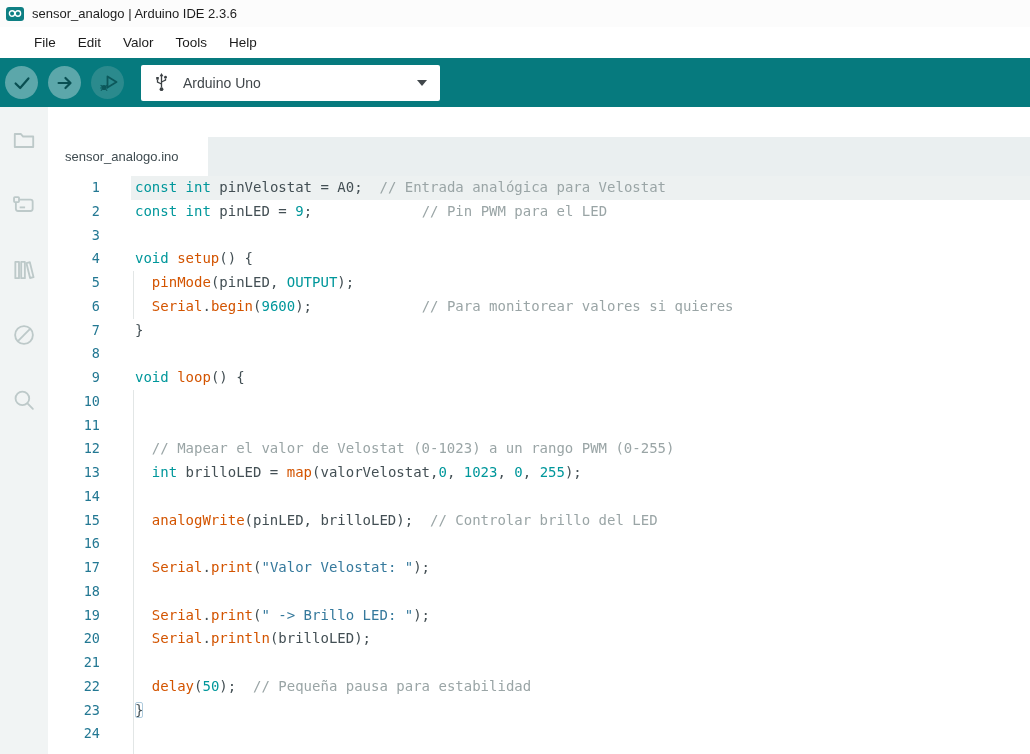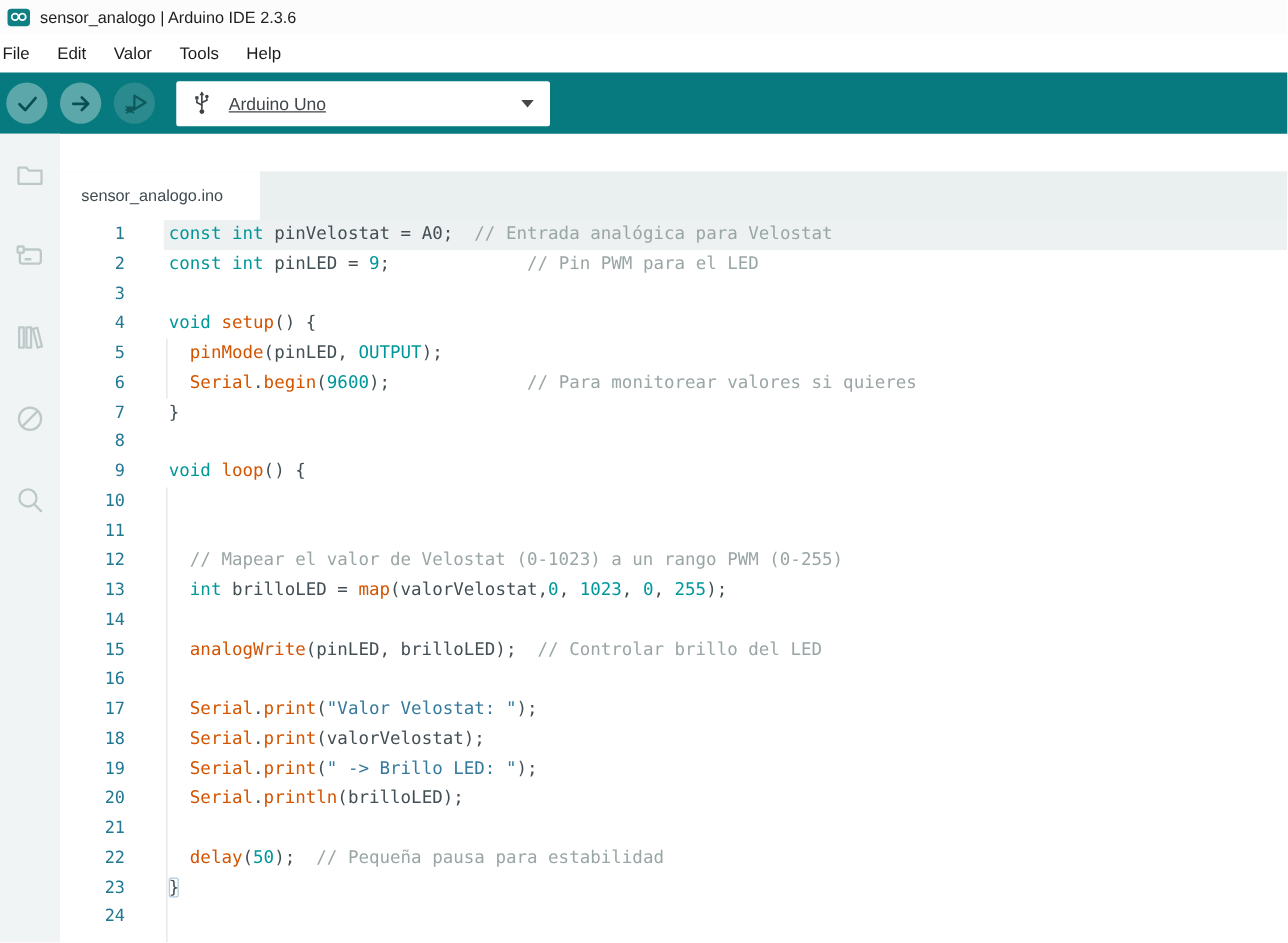--- a/index.html
+++ b/index.html
@@ -7,32 +7,32 @@
               font-family:"Liberation Sans", sans-serif; }
 
   
   .titlebar { height:27px; background:#fcfcfc; display:flex; align-items:center; padding-left:6px; }
   .app-logo { width:18px; height:14px; background:#0e7f83; border-radius:3px;
               display:flex; align-items:center; justify-content:center; }
   .titlebar .title { margin-left:8px; font-size:13px; color:#1d1d1d; }
 
   
   .menubar { height:31px; background:#ffffff; display:flex; align-items:center;
-             font-size:13.5px; color:#1b1b1b; }
+             font-size:13.5px; color:#1b1b1b;padding-left:32px; }
   .menu-item { padding:0 11px; cursor:default; }
   .menu-item:first-child { padding-left:2px; }
 
   
   .toolbar { height:49px; background:#067a7e; display:flex; align-items:center; padding-left:5px; }
   .tb-btn { width:33px; height:33px; border-radius:50%; background:#5ca7aa; margin-right:10px;
             display:flex; align-items:center; justify-content:center; border:none; }
   .tb-btn.disabled { background:#2b8a8d; }
   .board-selector { margin-left:7px; width:299px; height:36px; background:#fff; border-radius:2px;
                     display:flex; align-items:center; padding:0 13px; }
-  .board-selector .label { margin-left:14px; font-size:14px; color:#40464a; flex:1;text-decoration:underline; }
+  .board-selector .label { margin-left:14px; font-size:14px; color:#40464a; flex:1; }
   .caret-down { width:0; height:0; border-left:5px solid transparent; border-right:5px solid transparent;
                 border-top:6px solid #41474b; }
 
   
   .workarea { display:flex; height:647px; }
   .sidebar { width:48px; background:#f1f4f4; display:flex; flex-direction:column;
              align-items:center; padding-top:20px; gap:39px; }
   .side-btn { width:26px; height:26px; background:none; border:none; display:flex;
               align-items:center; justify-content:center; }
   .main { flex:1; display:flex; flex-direction:column; background:#fff;margin-top:30px; }
@@ -257,21 +257,20 @@
           <div class="row">
             <span class="ln">16</span>
             <span class="code"></span>
           </div>
           <div class="row">
             <span class="ln">17</span>
             <span class="code"><span class="tok-p">  </span><span class="tok-f">Serial</span><span class="tok-p">.</span><span class="tok-f">print</span><span class="tok-p">(</span><span class="tok-s">"Valor Velostat: "</span><span class="tok-p">);</span></span>
           </div>
           <div class="row">
             <span class="ln">18</span>
-            <span class="code"><span class="tok-p">  </span><span class="tok-f">Serial</span><span class="tok-p">.</span><span class="tok-f">print</span><span class="tok-p">(valorVelostat);</span></span>
           </div>
           <div class="row">
             <span class="ln">19</span>
             <span class="code"><span class="tok-p">  </span><span class="tok-f">Serial</span><span class="tok-p">.</span><span class="tok-f">print</span><span class="tok-p">(</span><span class="tok-s">" -&gt; Brillo LED: "</span><span class="tok-p">);</span></span>
           </div>
           <div class="row">
             <span class="ln">20</span>
             <span class="code"><span class="tok-p">  </span><span class="tok-f">Serial</span><span class="tok-p">.</span><span class="tok-f">println</span><span class="tok-p">(brilloLED);</span></span>
           </div>
           <div class="row">

